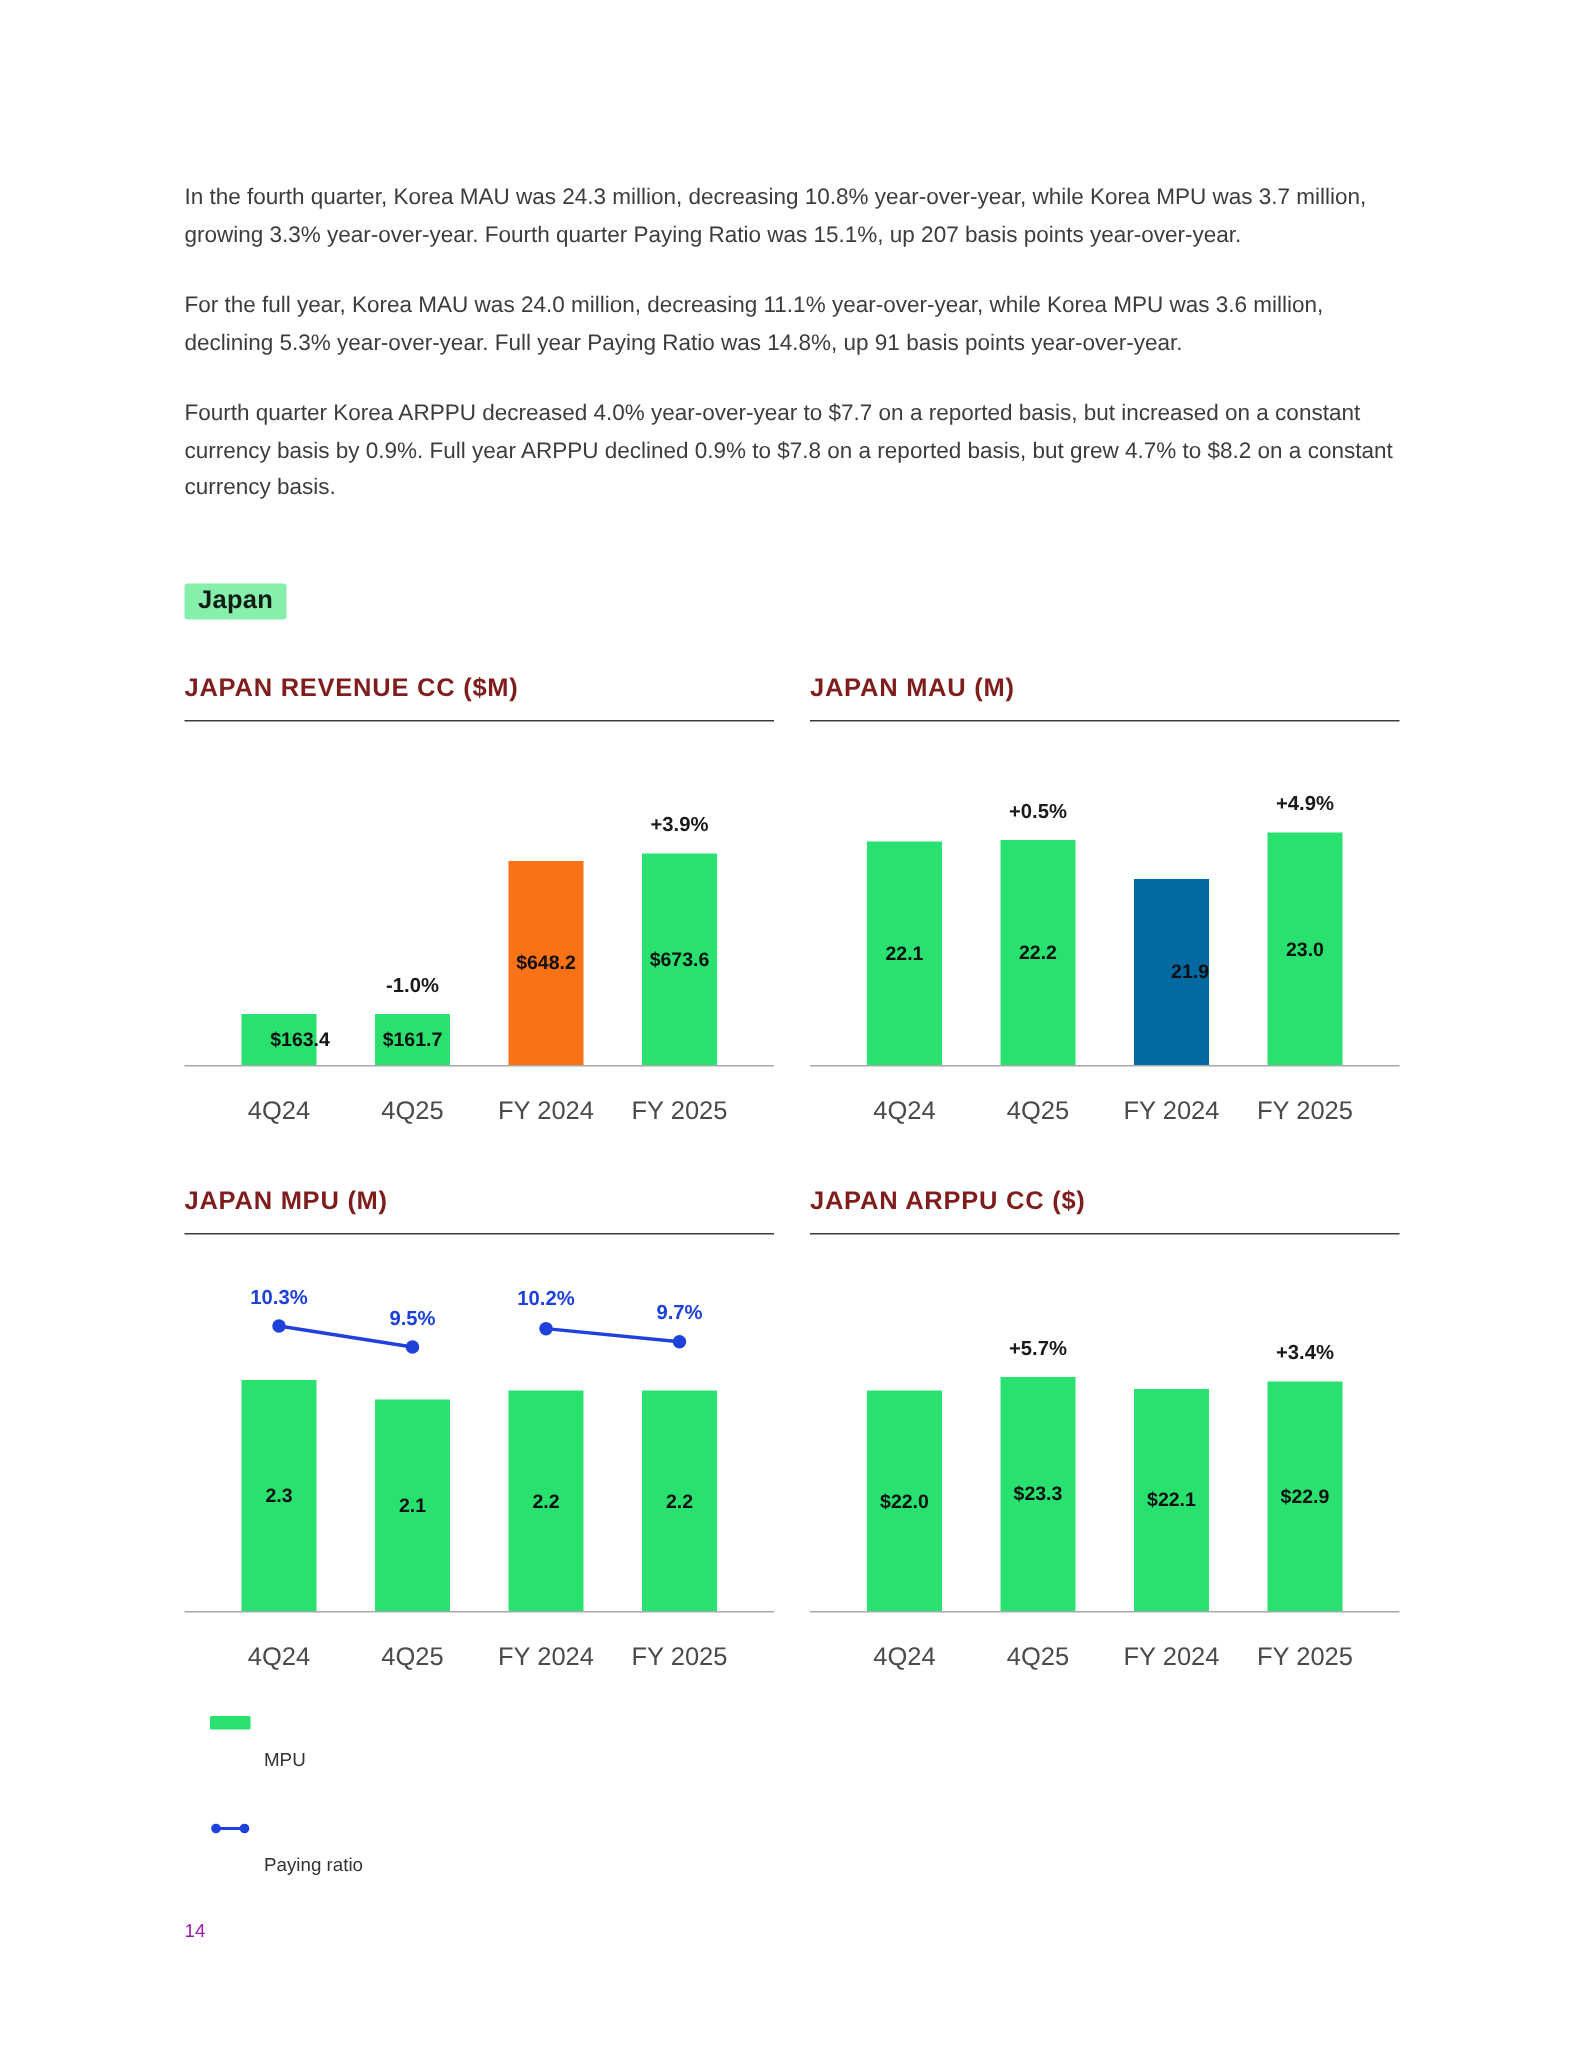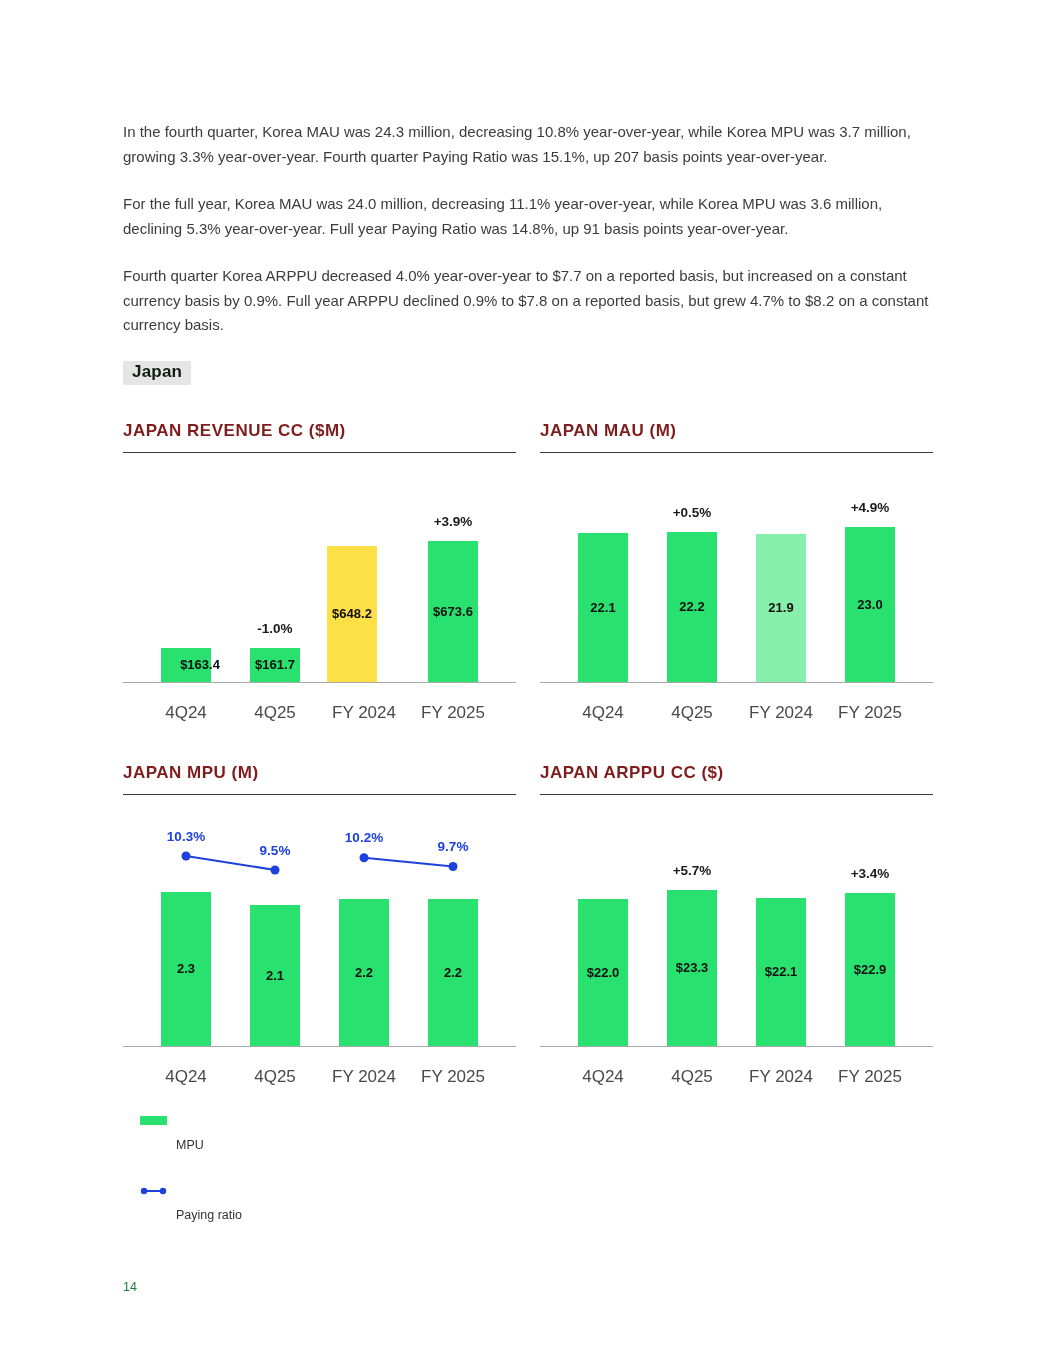--- a/index.html
+++ b/index.html
@@ -17,21 +17,22 @@
     width: 810px;
   }
   .para {
     font-size: 15px;
     line-height: 24.5px;
     color: #3c3c3c;
     margin-bottom: 23px;
   }
   .section-tag {
     display: inline-block;
-    background: #e5e5e5;
+    margin-top: 28px;
+    background: #86efac;
     color: #101c14;
     font-weight: 700;
     font-size: 17px;
     padding: 1px 9px 3px 9px;
     border-radius: 2px;
     letter-spacing: 0.2px;
   }
   .charts-grid {
     margin-top: 36px;
     display: grid;
@@ -112,21 +113,21 @@
   .legend-label {
     font-size: 12.5px;
     color: #333333;
     margin-top: 48px;
   }
   .page-number {
     position: absolute;
     left: 123px;
     top: 1280px;
     font-size: 12.5px;
-    color: #15803d;
+    color: #a21caf;
   }
 </style>
 </head>
 <body>
 
 <div class="content">
 
   <p class="para">In the fourth quarter, Korea MAU was 24.3 million, decreasing 10.8% year-over-year, while Korea MPU was 3.7 million, growing 3.3% year-over-year. Fourth quarter Paying Ratio was 15.1%, up 207 basis points year-over-year.</p>
   <p class="para">For the full year, Korea MAU was 24.0 million, decreasing 11.1% year-over-year, while Korea MPU was 3.6 million, declining 5.3% year-over-year. Full year Paying Ratio was 14.8%, up 91 basis points year-over-year.</p>
   <p class="para">Fourth quarter Korea ARPPU decreased 4.0% year-over-year to $7.7 on a reported basis, but increased on a constant currency basis by 0.9%. Full year ARPPU declined 0.9% to $7.8 on a reported basis, but grew 4.7% to $8.2 on a constant currency basis.</p>
@@ -138,21 +139,21 @@
     <section>
       <h3 class="chart-title">JAPAN REVENUE CC ($M)</h3>
       <div class="plot" style="height: 230px;">
           <div class="bar" style="left: 38px; height: 34px; background: rgb(40, 225, 110); padding-left: 28px;">
             <span class="bar-value">$163.4</span>
           </div>
           <div class="bar" style="left: 127px; height: 34px; background: rgb(40, 225, 110);">
             <span class="bar-value">$161.7</span>
           </div>
           <div class="pct-label" style="left: 152px; bottom: 46px;">-1.0%</div>
-          <div class="bar" style="left: 204px; height: 136px; background: #fde047;">
+          <div class="bar" style="left: 216px; height: 136px; background: #f97316;">
             <span class="bar-value">$648.2</span>
           </div>
           <div class="bar" style="left: 305px; height: 141px; background: rgb(40, 225, 110);">
             <span class="bar-value">$673.6</span>
           </div>
           <div class="pct-label" style="left: 330px; bottom: 153px;">+3.9%</div>
         </div>
       <div class="xaxis">
           <span style="left: 63px;">4Q24</span>
           <span style="left: 152px;">4Q25</span>
@@ -164,21 +165,21 @@
     <section>
       <h3 class="chart-title">JAPAN MAU (M)</h3>
       <div class="plot" style="height: 230px;">
           <div class="bar" style="left: 38px; height: 149px; background: rgb(40, 225, 110);">
             <span class="bar-value">22.1</span>
           </div>
           <div class="bar" style="left: 127px; height: 150px; background: rgb(40, 225, 110);">
             <span class="bar-value">22.2</span>
           </div>
           <div class="pct-label" style="left: 152px; bottom: 162px;">+0.5%</div>
-          <div class="bar" style="left: 216px; height: 148px; background: #86efac;">
+          <div class="bar" style="left: 216px; height: 124px; background: #0369a1; justify-content: flex-end;">
             <span class="bar-value">21.9</span>
           </div>
           <div class="bar" style="left: 305px; height: 155px; background: rgb(40, 225, 110);">
             <span class="bar-value">23.0</span>
           </div>
           <div class="pct-label" style="left: 330px; bottom: 167px;">+4.9%</div>
         </div>
       <div class="xaxis">
           <span style="left: 63px;">4Q24</span>
           <span style="left: 152px;">4Q25</span>

